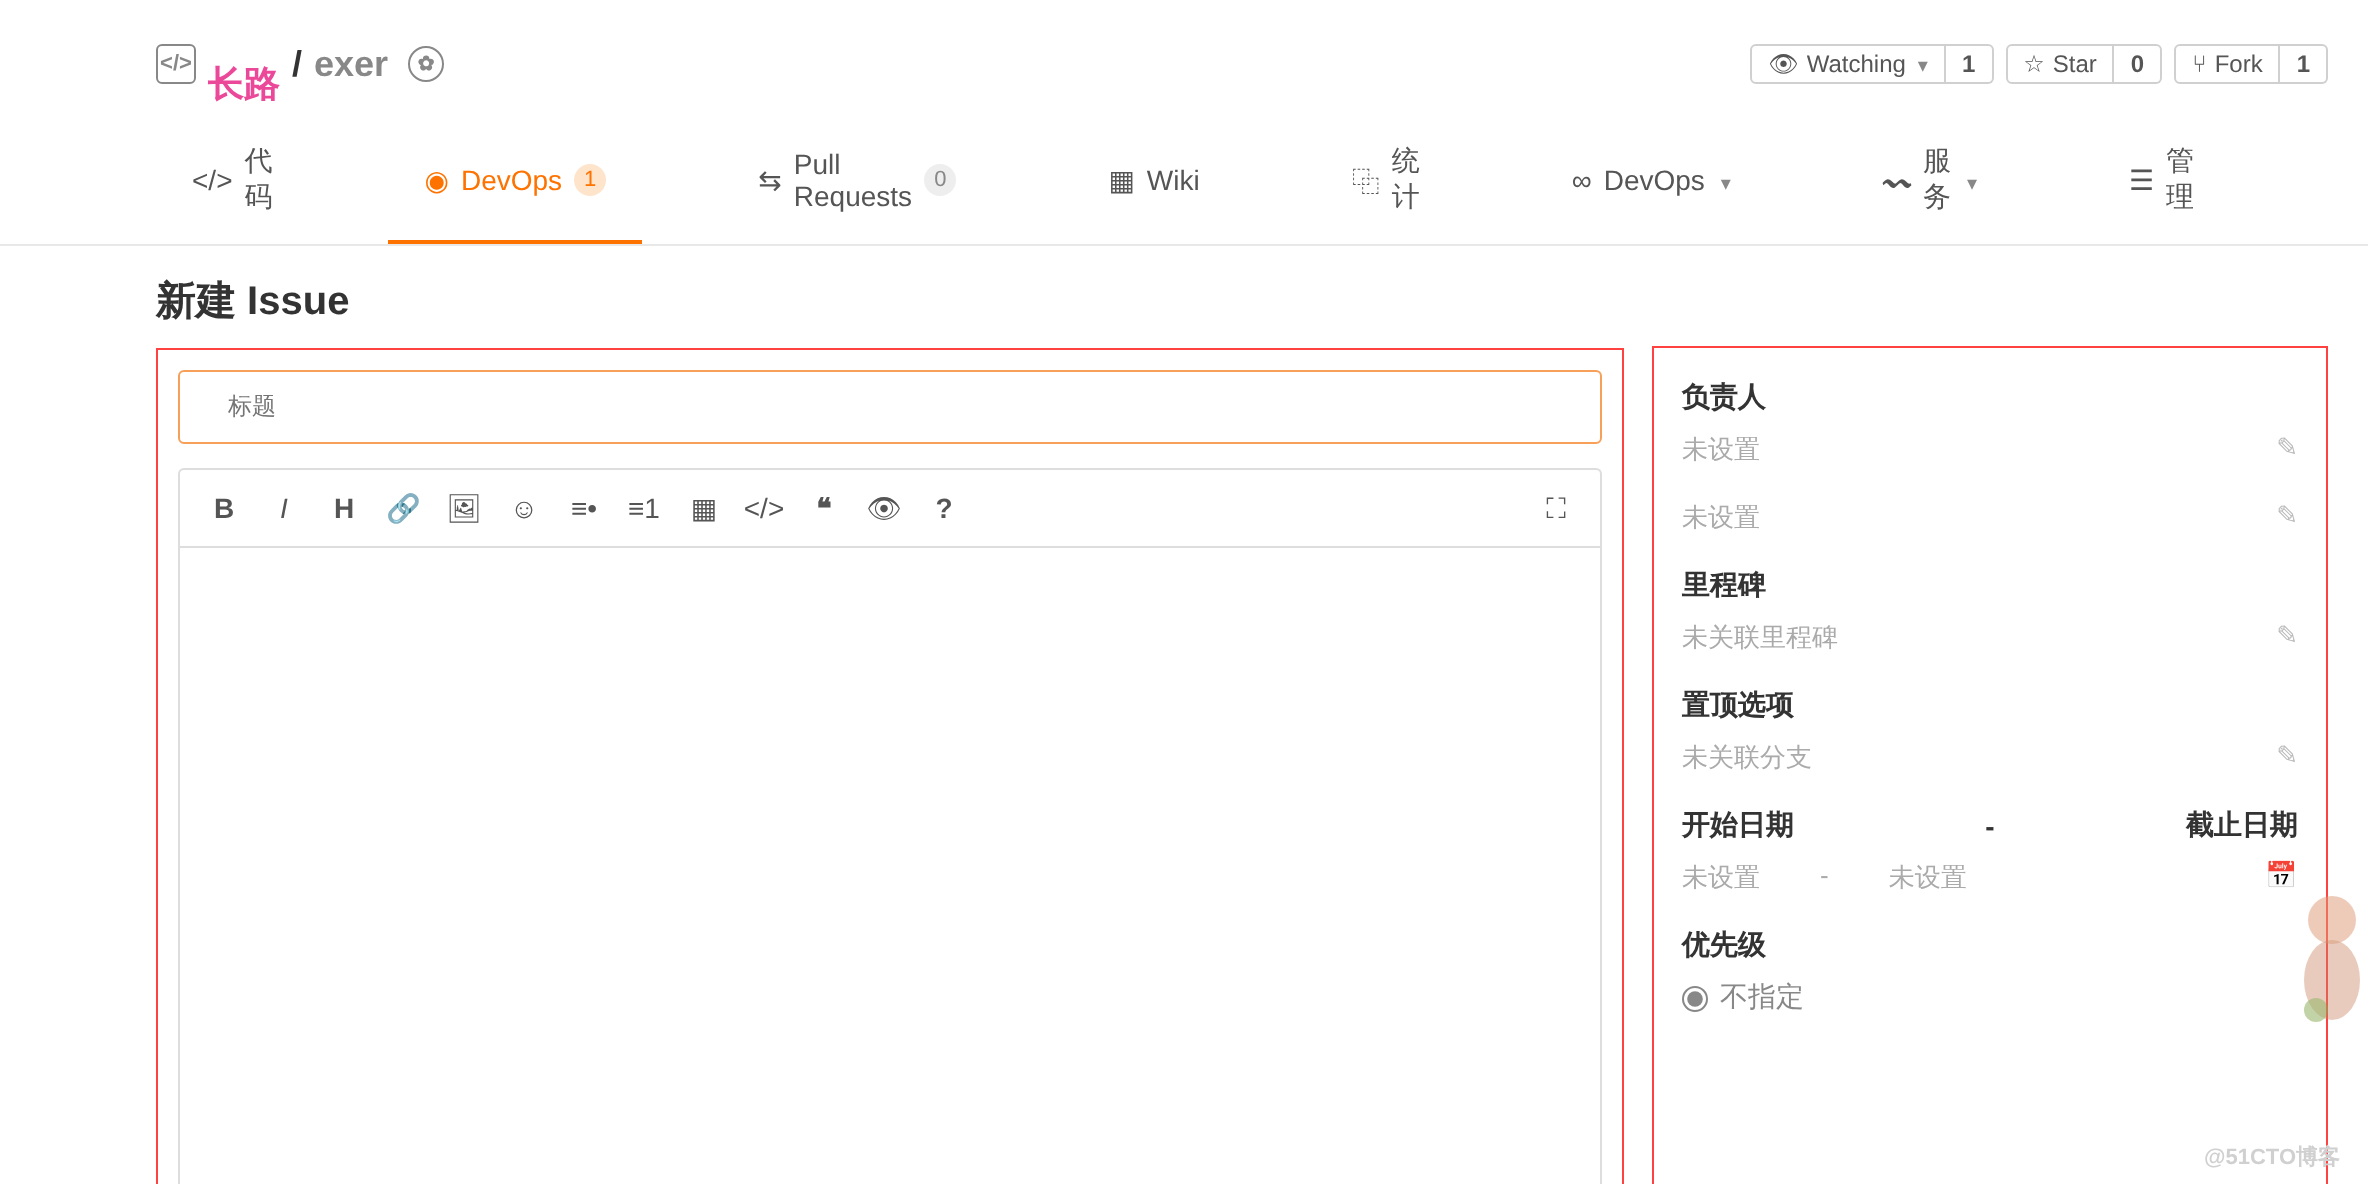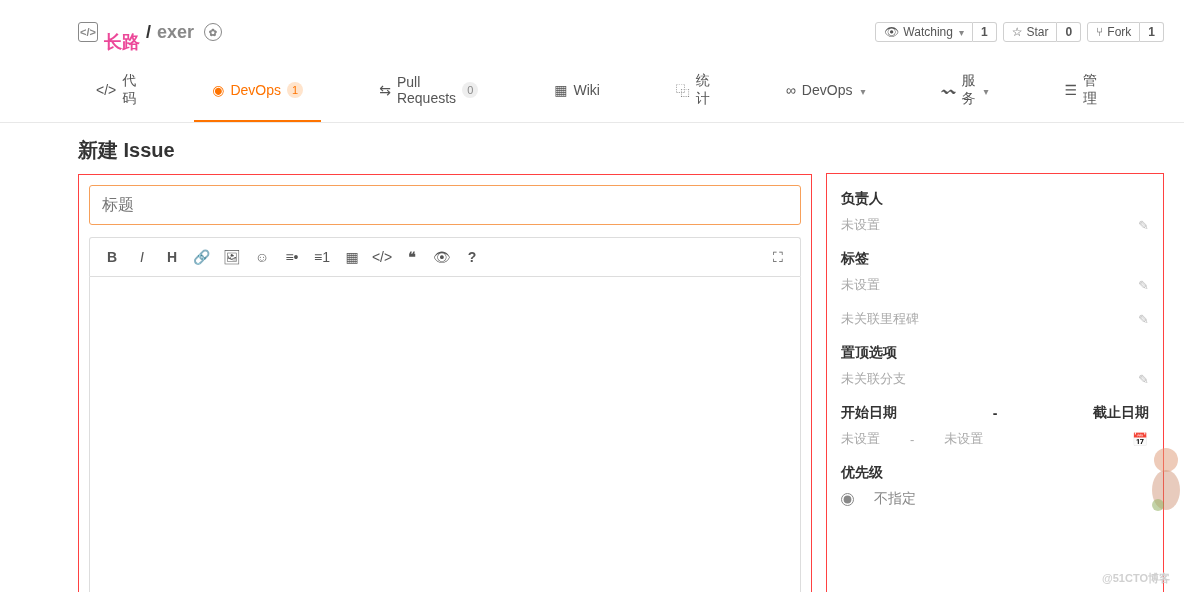--- a/index.html
+++ b/index.html
@@ -27,35 +27,35 @@
     .tab.active .tab-badge { background: #ffe4cc; color: #fe7300; }
     .tab-spaced { margin-left: 40px; }
     .chevron-down::after { content: '▾'; font-size: 10px; margin-left: 2px; color: #888; }
     
     .content { display: flex; padding: 14px 20px 0 78px; gap: 14px; align-items: flex-start; }
     .page-title { font-size: 20px; font-weight: 700; margin-bottom: 10px; }
     
     .main-col { flex: 1; }
     .main-box { border: 1.5px solid #ff4141; padding: 10px; min-height: 468px; }
     
-    .title-input { width: 100%; padding: 10px 12px; border: 1px solid #f7a05a; border-radius: 3px; font-size: 16px; outline: none; margin-bottom: 12px; font-family: Liberation Serif, serif; }
+    .title-input { width: 100%; padding: 10px 24px; border: 1px solid #f7a05a; border-radius: 3px; font-size: 12px; outline: none; margin-bottom: 12px; font-family: Liberation Serif, serif; }
     
     .editor-toolbar { display: flex; align-items: center; gap: 2px; padding: 6px 8px; border: 1px solid #ddd; border-bottom: none; border-radius: 3px 3px 0 0; }
     .tool-btn { width: 28px; height: 26px; display: inline-flex; align-items: center; justify-content: center; cursor: pointer; color: #555; border-radius: 2px; }
     .tool-spacer { flex: 1; }
     .editor-body { border: 1px solid #ddd; border-radius: 0 0 3px 3px; min-height: 368px; padding: 10px; background: #fff; }
     
     .sidebar { width: 338px; border: 1.5px solid #ff4141; padding: 8px 14px; min-height: 468px; margin-top: 36px; }
     .side-section { padding: 8px 0; }
     .side-label { font-weight: 700; font-size: 14px; color: #333; margin-bottom: 8px; display: flex; align-items: center; }
-    .side-value { color: #aaa; font-size: 13px; display: flex; align-items: center; justify-content: space-between; }
+    .side-value { color: #aaa; font-size: 13px; display: flex; justify-content: space-between; }
     .edit-icon { color: #bbb; cursor: pointer; }
     .date-row .side-value { justify-content: flex-start; gap: 30px; }
     .date-row .label-group { display: flex; gap: 10px; justify-content: space-between; }
-    .radio-row { display: flex; align-items: center; gap: 20px; color: #888; }
+    .radio-row { display: flex; align-items: center; gap: 6px; color: #888; }
     input[type=radio] { accent-color: #888; }
     
     .watermark { position: fixed; bottom: 6px; right: 14px; font-size: 11px; color: #d0d0d0; font-weight: bold; }
     .cartoon { position: fixed; right: 0; top: 440px; width: 36px; height: 80px; opacity: 0.85; pointer-events: none; }
   </style>
 </head>
 <body>
 
 <div class="header">
   <div class="breadcrumb">
@@ -169,27 +169,27 @@
 
   <div class="sidebar">
     <div class="side-section">
       <div class="side-label">负责人</div>
       <div class="side-value">
         <span>未设置</span>
         <span class="edit-icon">✎</span>
       </div>
     </div>
     <div class="side-section">
-      <div class="side-label">标签</div>
-      <div class="side-value">
-        <span>未设置</span>
-        <span class="edit-icon">✎</span>
-      </div>
-    </div>
-    <div class="side-section">
+      <div class="side-value">
+        <span>未设置</span>
+        <span class="edit-icon">✎</span>
+      </div>
+    </div>
+    <div class="side-section">
+      <div class="side-label">里程碑</div>
       <div class="side-value">
         <span>未关联里程碑</span>
         <span class="edit-icon">✎</span>
       </div>
     </div>
     <div class="side-section">
       <div class="side-label">置顶选项</div>
       <div class="side-value">
         <span>未关联分支</span>
         <span class="edit-icon">✎</span>

